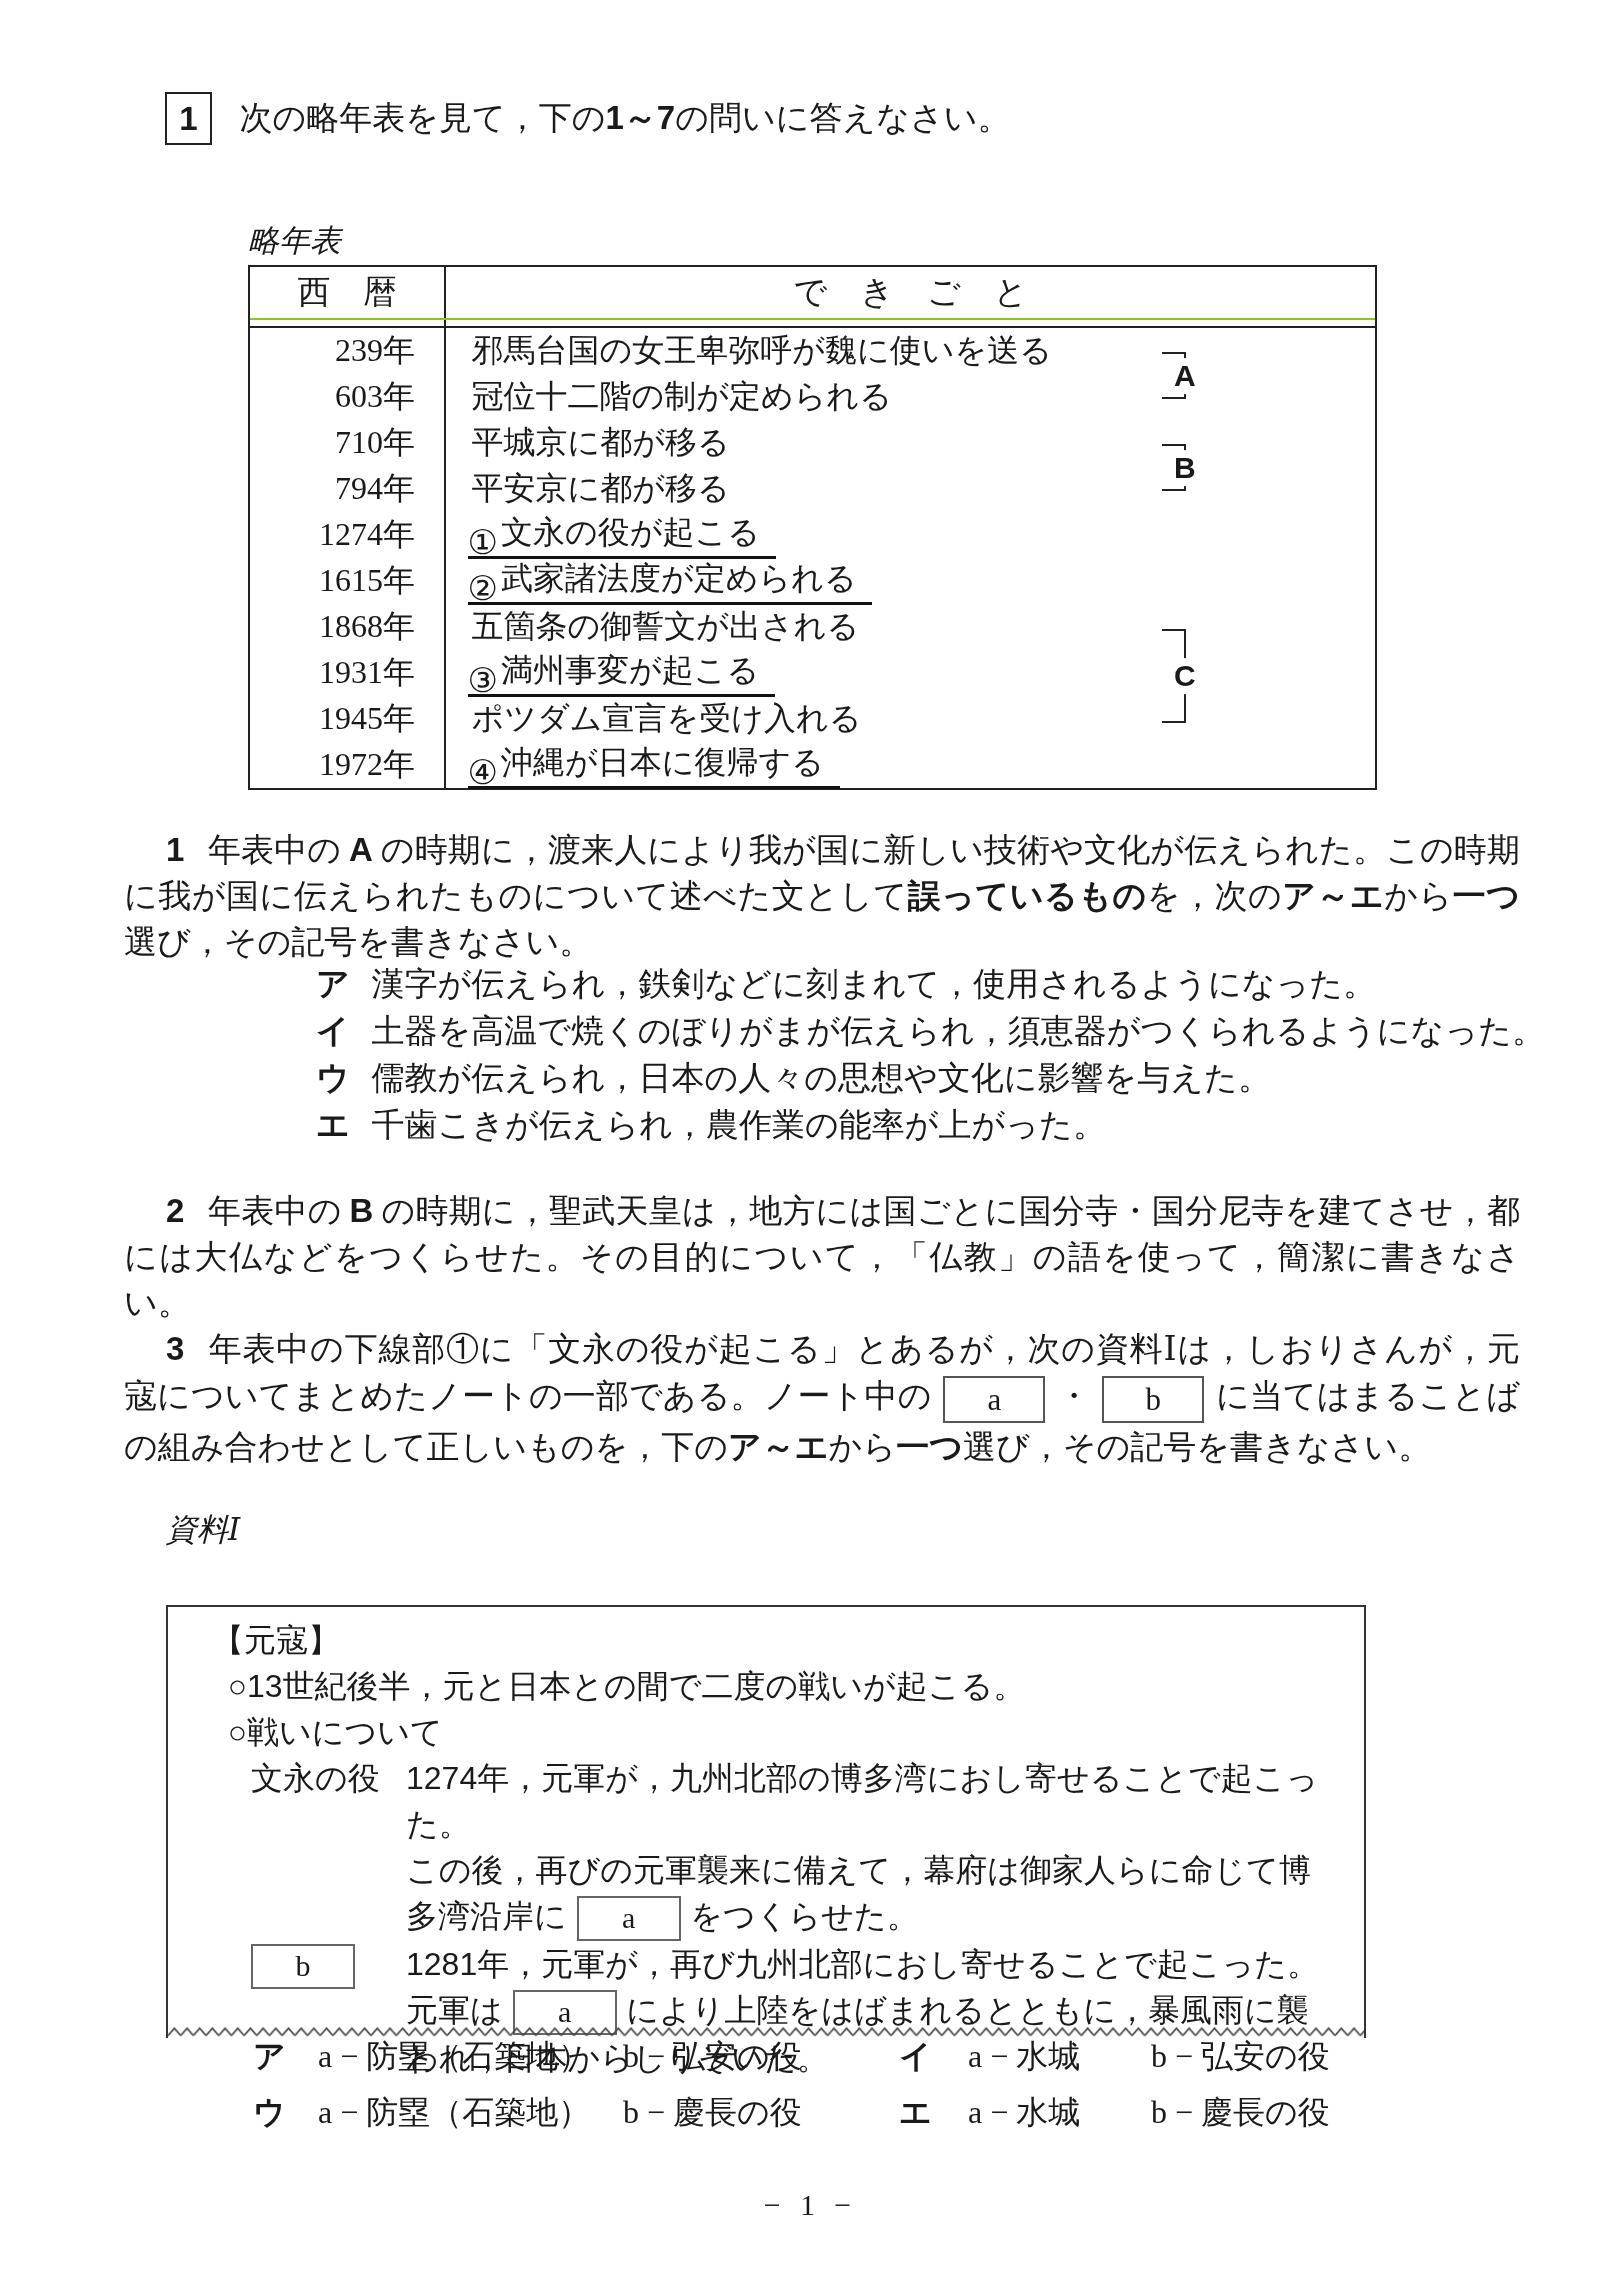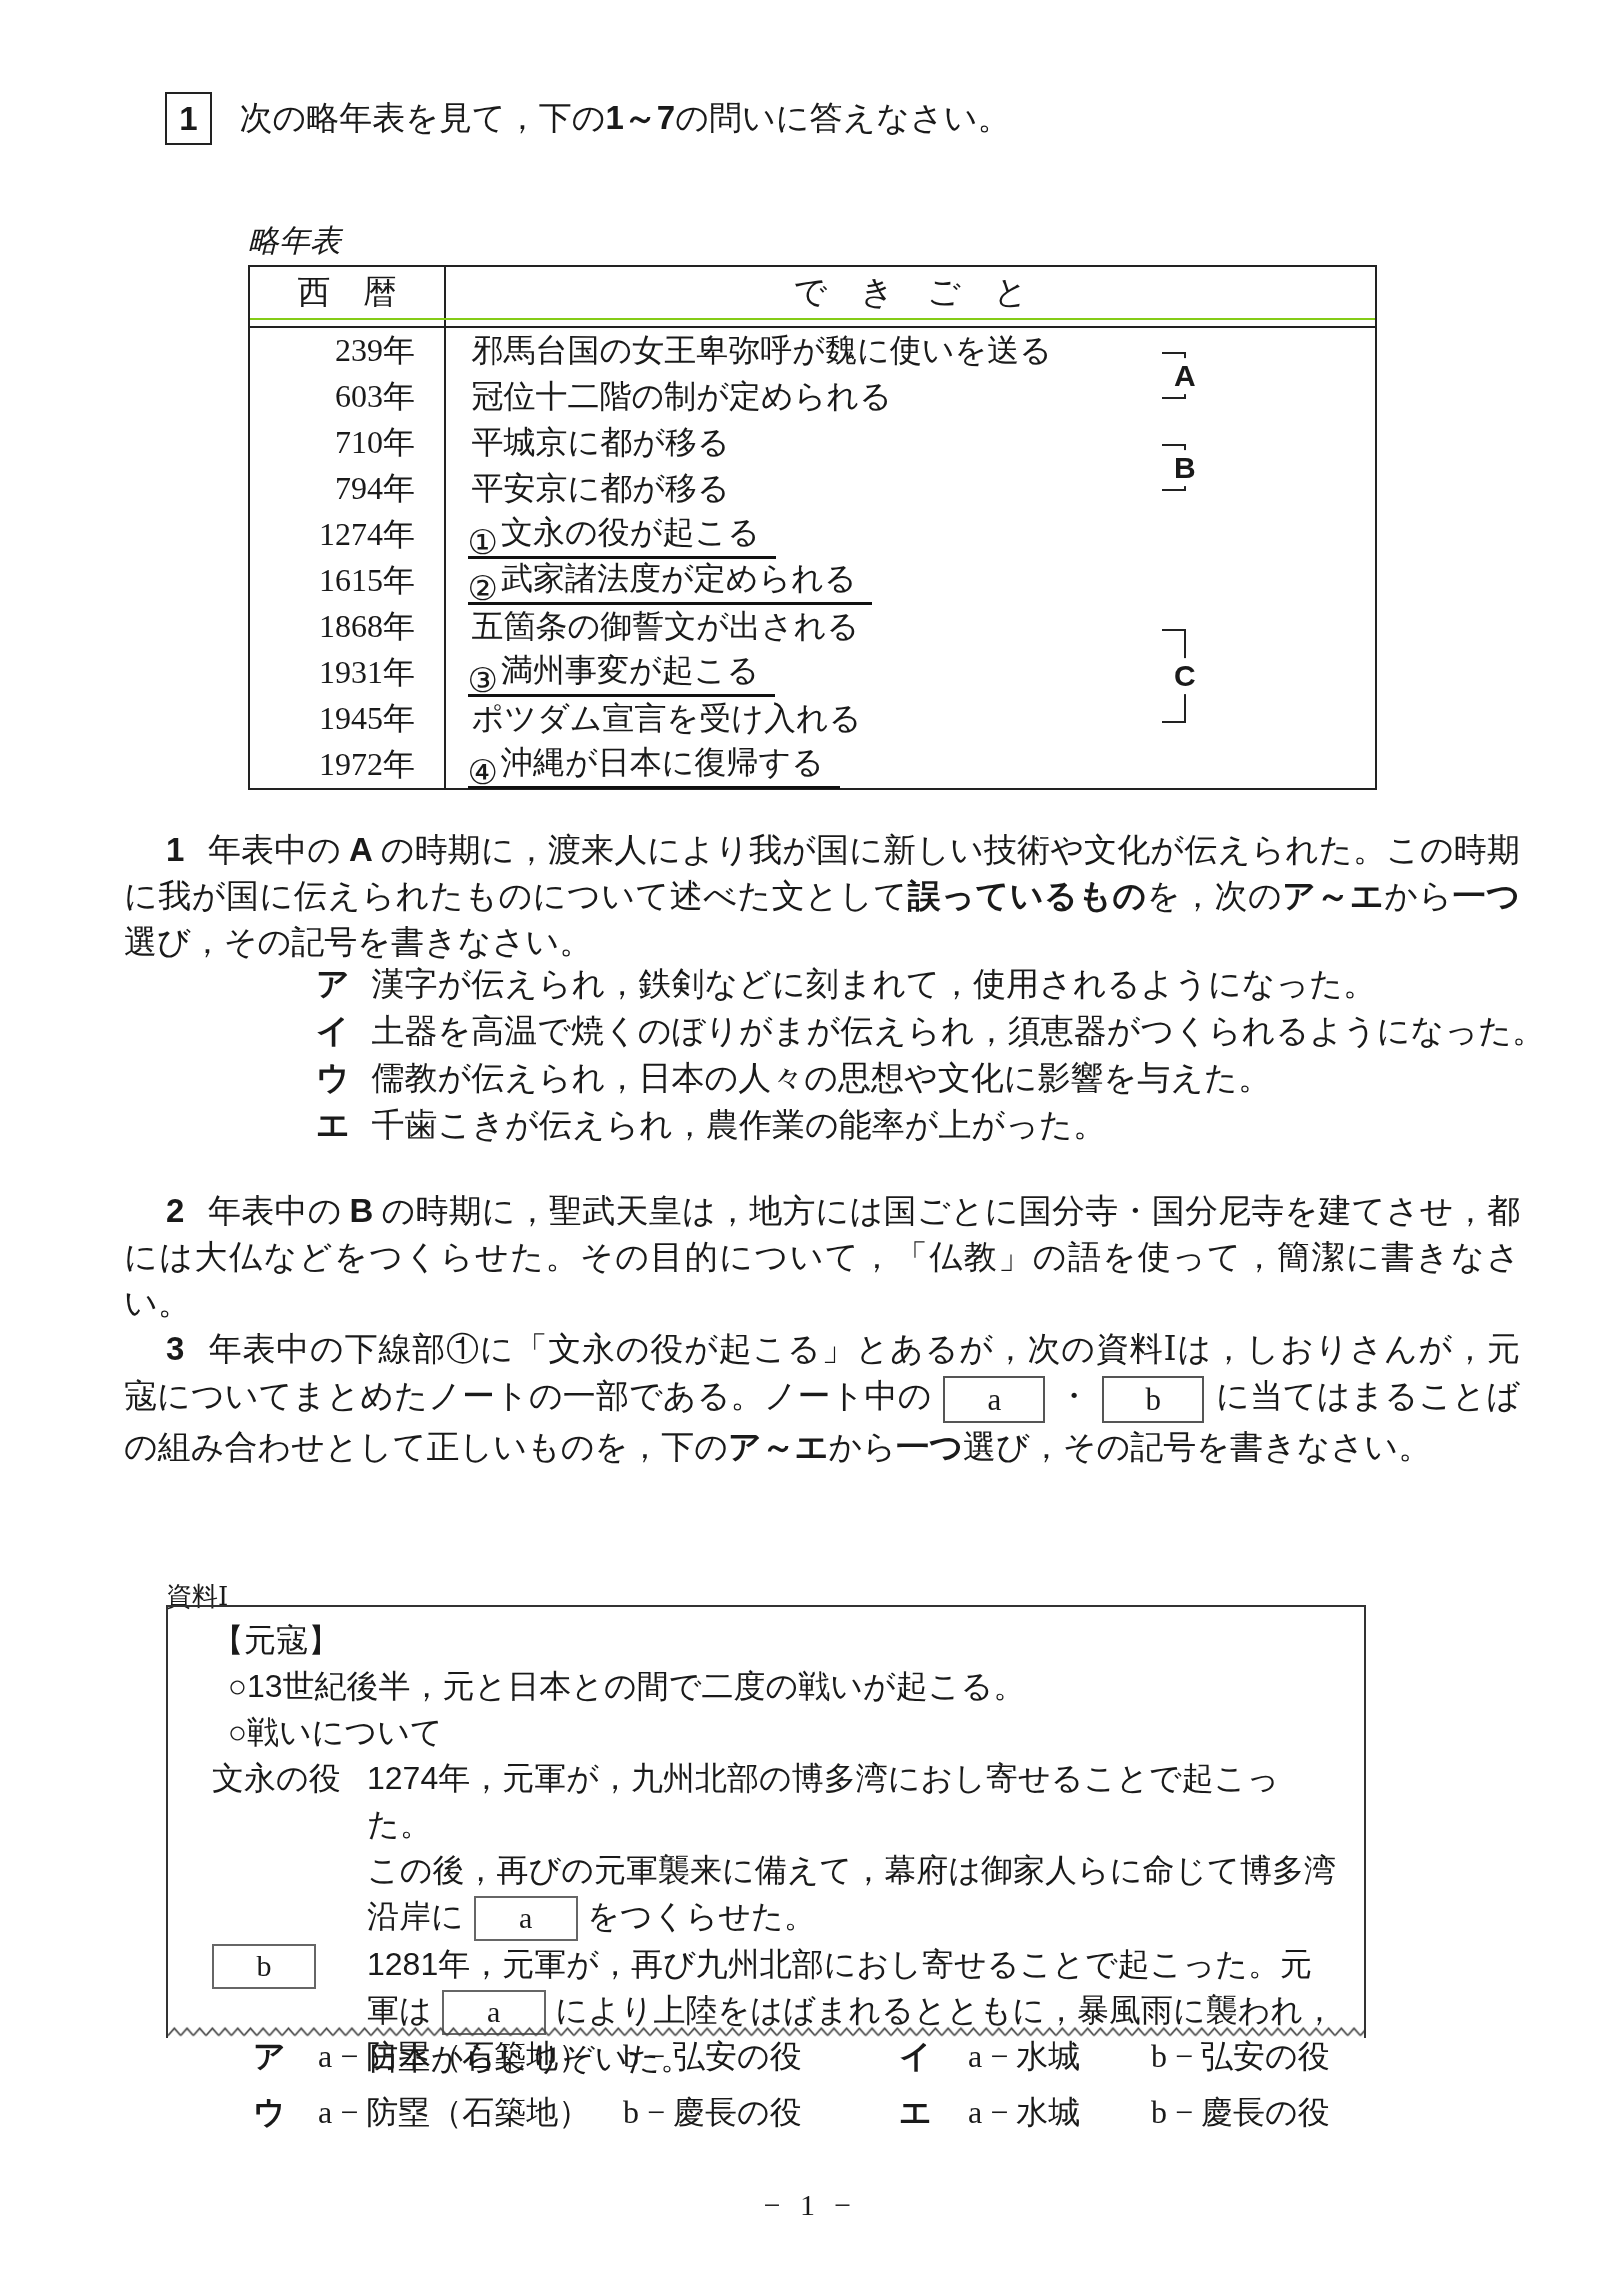--- a/index.html
+++ b/index.html
@@ -55,26 +55,26 @@
   .q2-pos{top:1188px;}
   .q3-pos{top:1325px;line-height:47px;}
   .choices{position:absolute;left:316px;top:961px;font-size:33px;}
   .choice{display:flex;height:47px;align-items:center;}
   .ch-letter{font-family:"Liberation Sans","DejaVu Sans",sans-serif;font-weight:bold;margin-right:21.6px;}
   .ibox{display:inline-flex;align-items:center;justify-content:center;border:2px solid #555;
         width:102px;height:47px;vertical-align:middle;margin:0 11.8px;font-size:31px;text-indent:0;
         font-family:"Liberation Serif","DejaVu Serif",serif;box-sizing:border-box;}
 
   
-  .sh-label{position:absolute;left:166px;top:1579px;font-size:26px;}
+  .sh-label{position:absolute;left:166px;top:1509px;font-size:31px;font-style:italic;}
   .sh-box{position:absolute;left:166px;top:1605px;width:1200px;height:433px;border:2px solid #333;border-bottom:none;
           box-sizing:border-box;font-family:"Liberation Sans","DejaVu Sans",sans-serif;font-size:32px;line-height:46px;
           padding:9.8px 27.4px 0 44px;}
   .sh-line1{margin-left:15.7px;}
-  .sh-grid{display:flex;margin-top:0;}
+  .sh-grid{display:flex;margin-left:39px;margin-top:0;}
   .sh-labelcol{width:155px;flex:none;}
   .sh-content{flex:1;}
   .sbox{display:inline-flex;align-items:center;justify-content:center;border:2px solid #666;width:104px;height:45px;
         vertical-align:middle;margin:0 9.8px;font-family:"Liberation Serif","DejaVu Serif",serif;font-size:30px;
         box-sizing:border-box;background:#fff;}
   .sbox-b{margin:0;}
   .zigzag{position:absolute;left:0;bottom:0;width:100%;height:11.8px;}
 
   
   .optrow{position:absolute;left:253px;display:flex;font-size:32px;align-items:baseline;}

